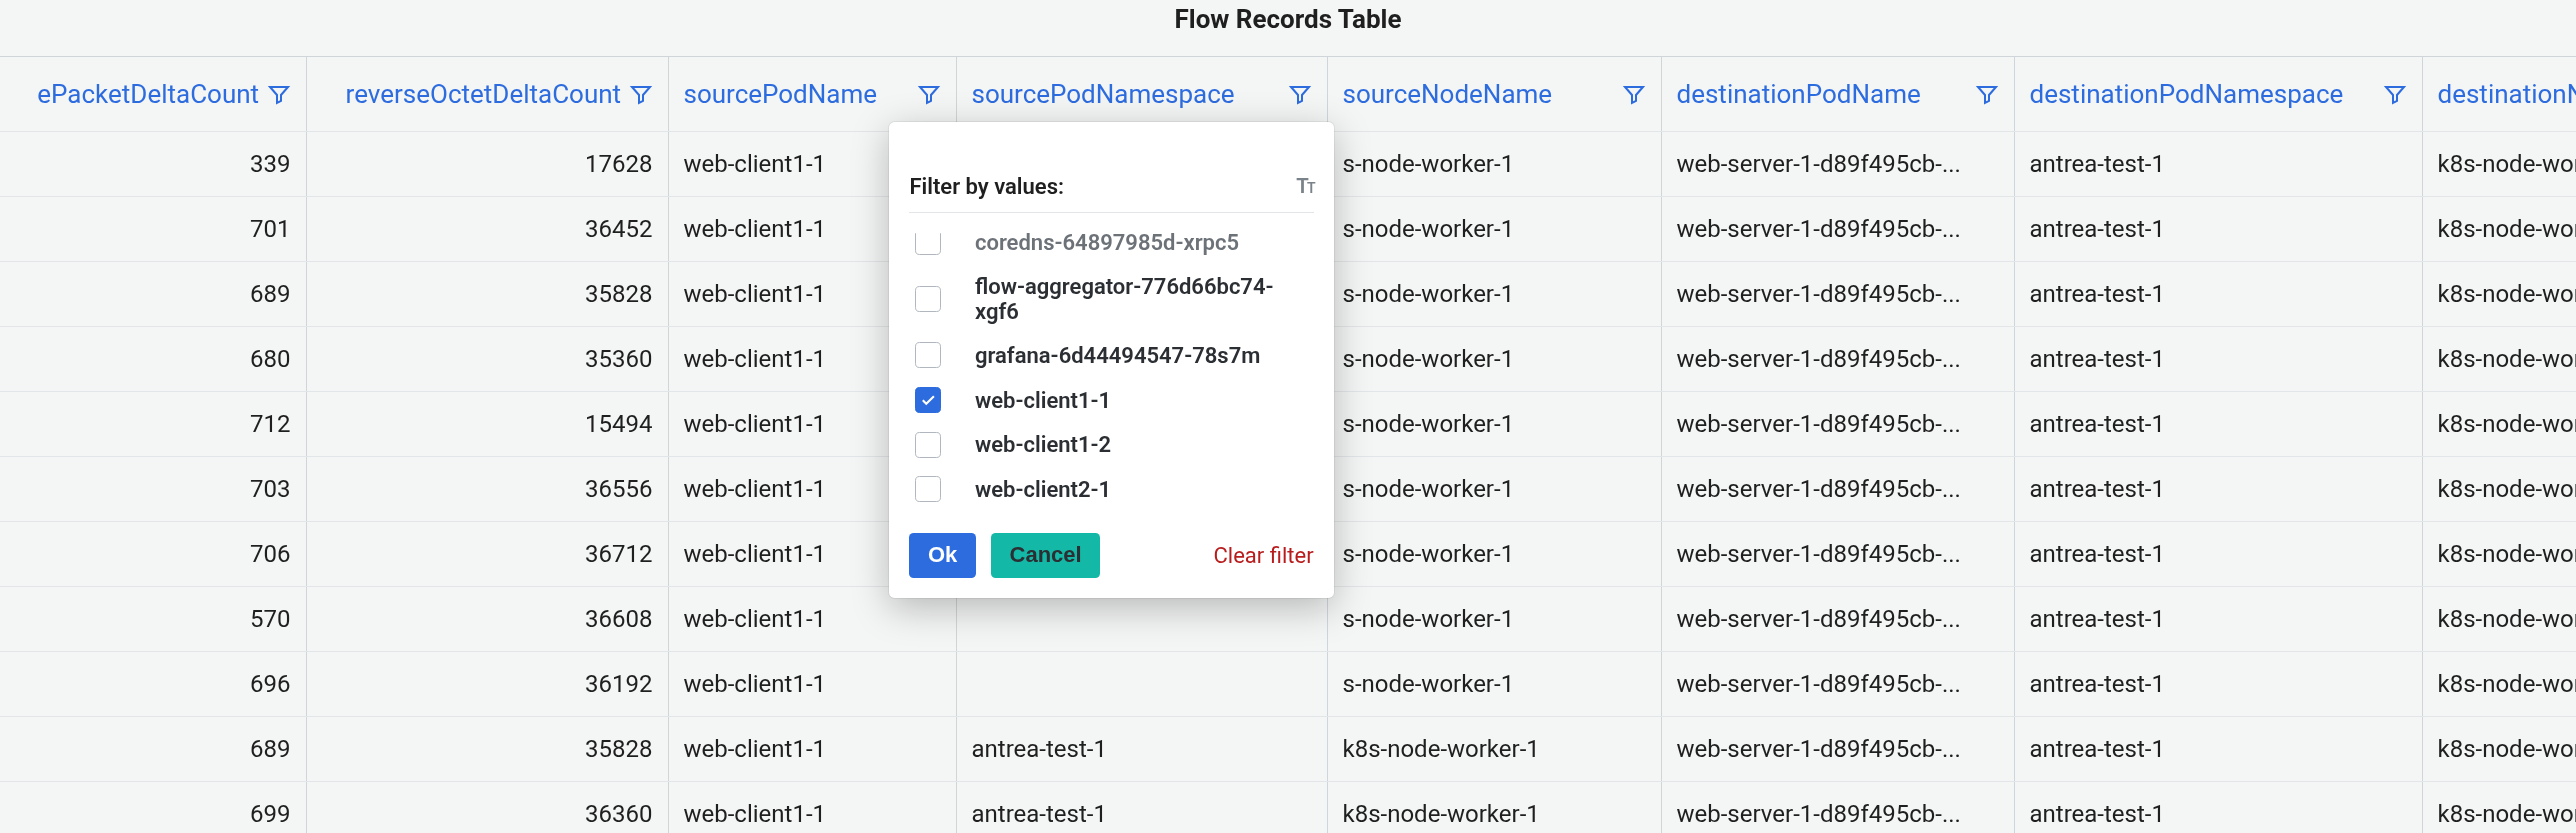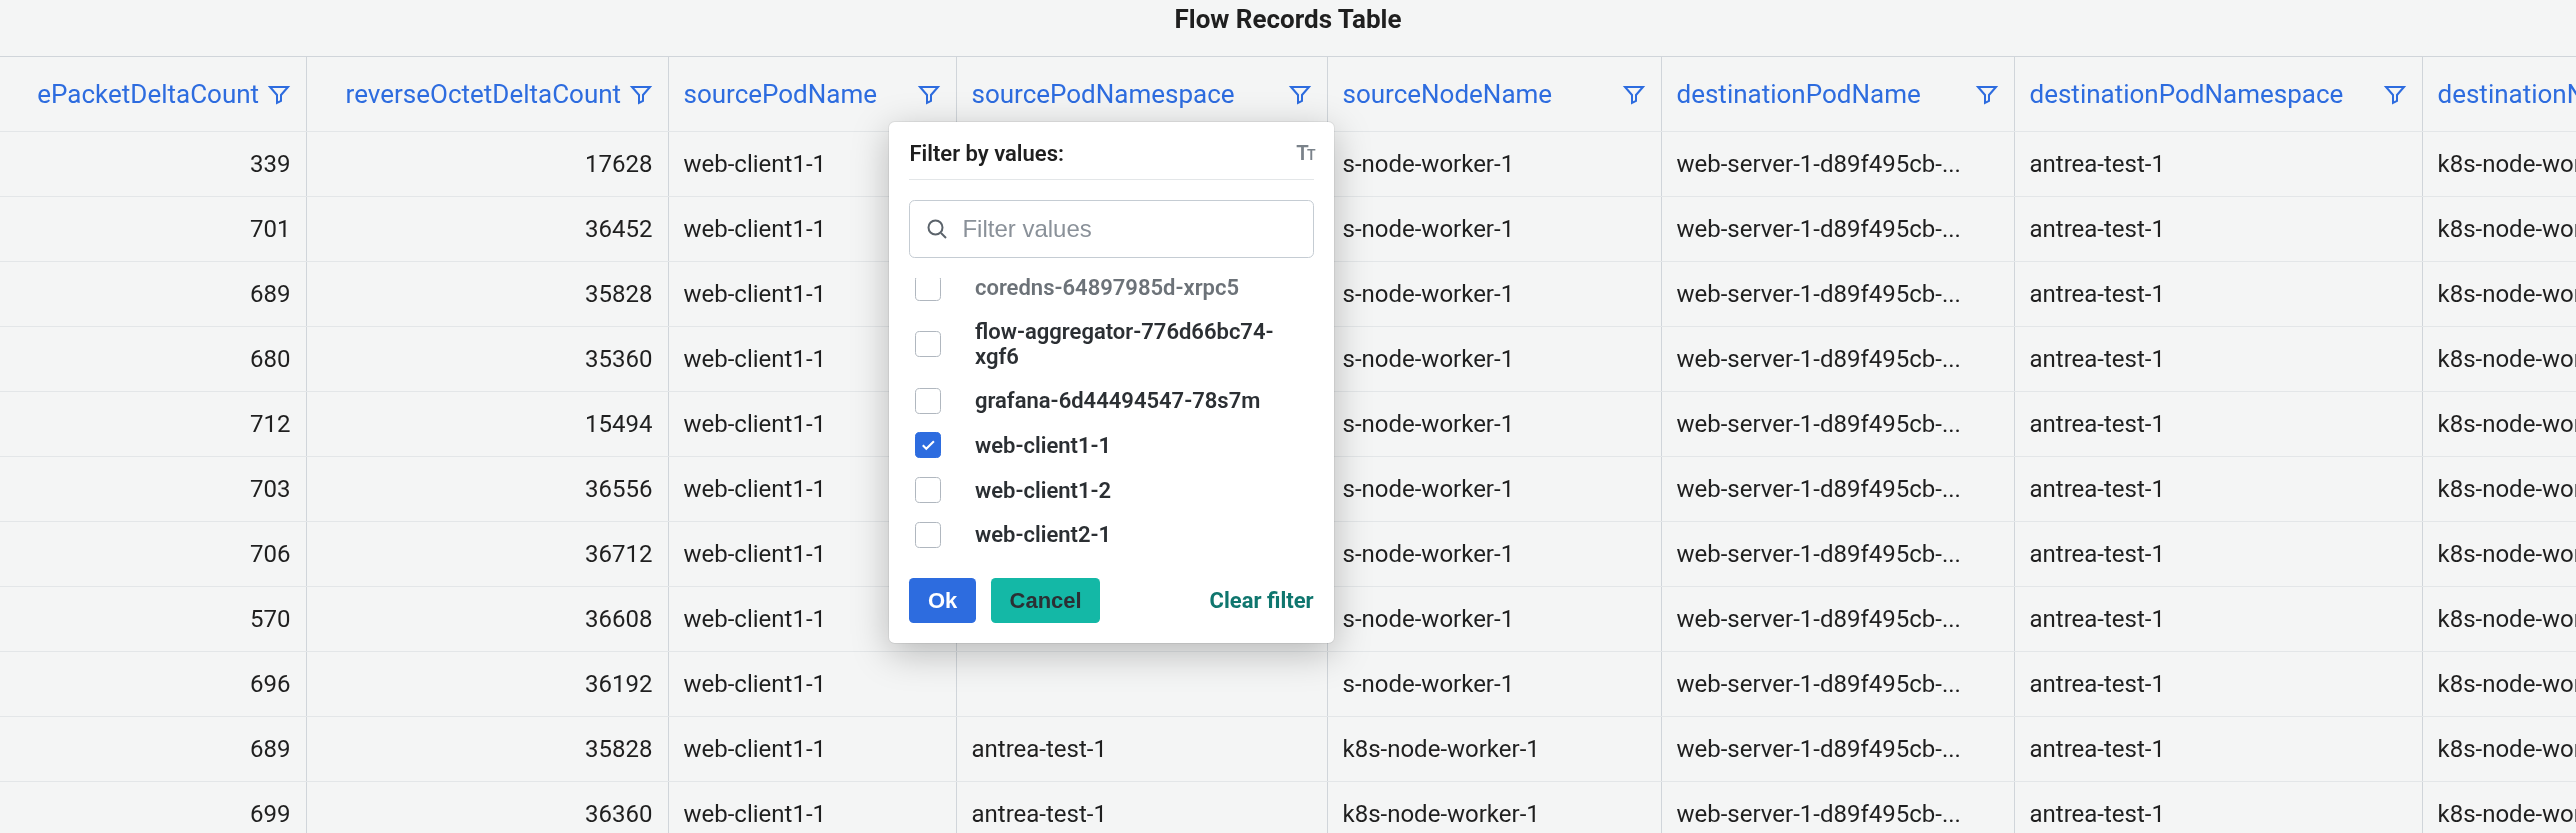--- a/index.html
+++ b/index.html
@@ -81,20 +81,21 @@
   .popover-header {
     display: flex;
     align-items: center;
     justify-content: space-between;
     font-size: 22px;
     font-weight: 600;
     color: #1f1f1f;
     padding-bottom: 13px;
     border-bottom: 0.9px solid #e3e6e8;
     margin-bottom: 20.4px;
+    margin-top: 33px;
   }
   .tt-icon { color:#7a828a; font-size:20.4px; letter-spacing:-1.9px; }
   .filter-input-wrap {
     display:flex; align-items:center;
     border: 0.9px solid #c5ccd3;
     border-radius:5.6px;
     padding: 13px 15px;
     margin-bottom: 20.4px;
     gap:11px;
   }
@@ -124,21 +125,21 @@
   .actions {
     display:flex; align-items:center; gap:15px;
     margin-top: 22px;
   }
   .btn {
     border:none; border-radius:4.6px; font-size:22px; font-weight:600;
     padding: 9.3px 18.6px; cursor:pointer;
   }
   .btn-primary { background:#2d6cdf; color:#fff; }
   .btn-secondary { background:#14b8a6; color:#2b2f33; }
-  .link { margin-left:auto; color:#0f766e; font-weight:700; font-size:22px; }
+  .link { margin-left:auto; color:#b91c1c; font-weight:400; font-size:22px; }
 </style>
 </head>
 <body>
 
 <div class="page">
   <div class="title">Flow Records Table</div>
 
   <div class="table-wrap">
     <table>
       <colgroup>
@@ -329,27 +330,20 @@
           </tr>
         </tbody>
     </table>
   </div>
 
   <div class="popover">
     <div class="popover-header">
       <span>Filter by values:</span>
       <span class="tt-icon">T<span style="font-size:14px;">T</span></span>
     </div>
-    <div class="filter-input-wrap">
-      <svg class="search-icon" viewBox="0 0 24 24" fill="none" stroke-width="2">
-          <circle cx="10.5" cy="10.5" r="7"></circle>
-          <line x1="21" y1="21" x2="16" y2="16"></line>
-        </svg>
-      <input class="filter-input" placeholder="Filter values" style="">
-    </div>
     <div class="opts" id="filter-opts">
         <div class="opt truncated">
           <span class="chk"></span>
           <span>coredns-64897985d-xrpc5</span>
         </div>
         <div class="opt">
           <span class="chk"></span>
           <span>flow-aggregator-776d66bc74-xgf6</span>
         </div>
         <div class="opt">

